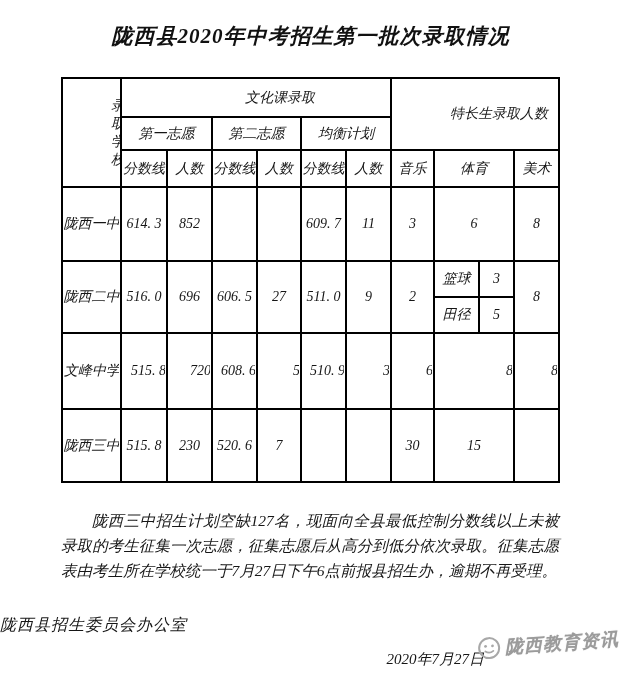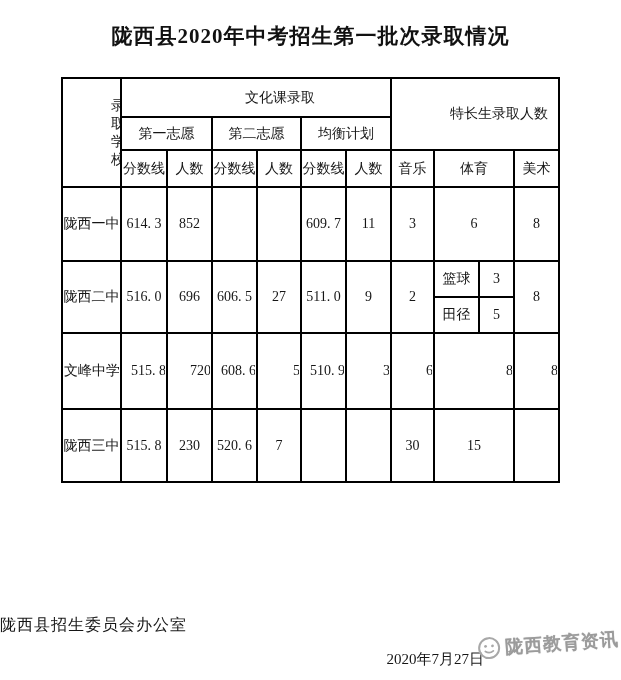--- a/index.html
+++ b/index.html
@@ -3,20 +3,21 @@
 <meta charset="utf-8">
 <style>
   html,body{margin:0;padding:0;background:#ffffff;}
   #page{
     position:relative;
     width:621px;height:680px;
     background:#ffffff;
     font-family:"Liberation Serif","DejaVu Serif",serif;
     color:#161616;
     overflow:hidden;
+    font-style:italic;
   }
   .doc-title{
     position:absolute;left:0;top:22px;width:621px;
     text-align:center;
     font-size:21px;font-weight:bold;
     letter-spacing:1px;
     color:#111111;
   }
   table.adm{
     position:absolute;left:61px;top:77px;
@@ -173,20 +174,21 @@
       <td>7</td>
       <td></td>
       <td></td>
       <td>30</td>
       <td colspan="2">15</td>
       <td></td>
     </tr>
   </tbody>
     </table>
 
+  <div class="footnote">陇西三中招生计划空缺127名，现面向全县最低控制分数线以上未被录取的考生征集一次志愿，征集志愿后从高分到低分依次录取。征集志愿表由考生所在学校统一于7月27日下午6点前报县招生办，逾期不再受理。</div>
 
   <div class="sig-office">陇西县招生委员会办公室</div>
   <div class="sig-date">2020年7月27日</div>
 
   <div class="watermark">
     <svg class="wm-logo" viewBox="0 0 24 24">
       <circle cx="12" cy="12" r="10" fill="none" stroke="#a8a8a8" stroke-width="2"></circle>
       <circle cx="8.5" cy="10" r="1.4" fill="#a8a8a8"></circle>
       <circle cx="15.5" cy="10" r="1.4" fill="#a8a8a8"></circle>
       <path d="M8 15 q4 3 8 0" fill="none" stroke="#a8a8a8" stroke-width="1.8" stroke-linecap="round"></path>

